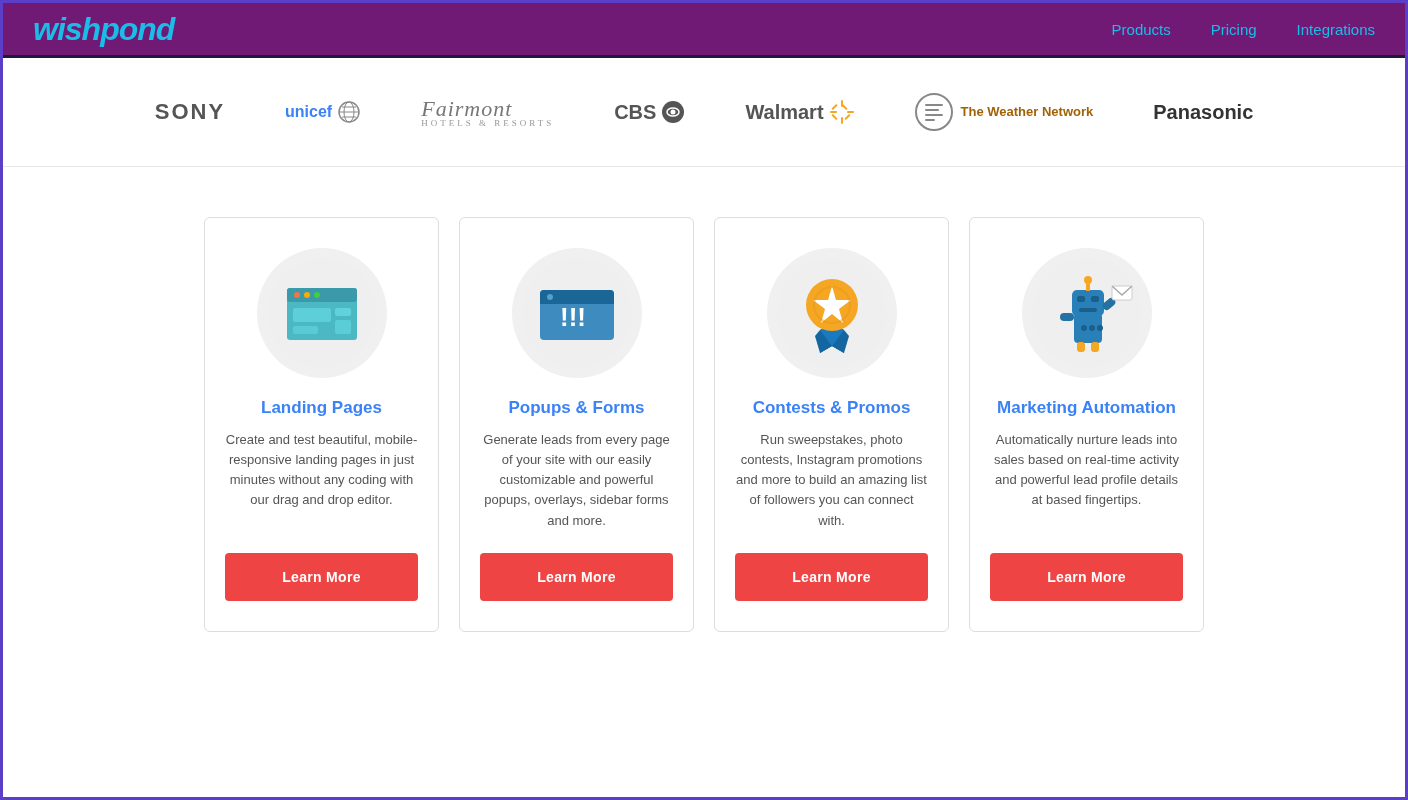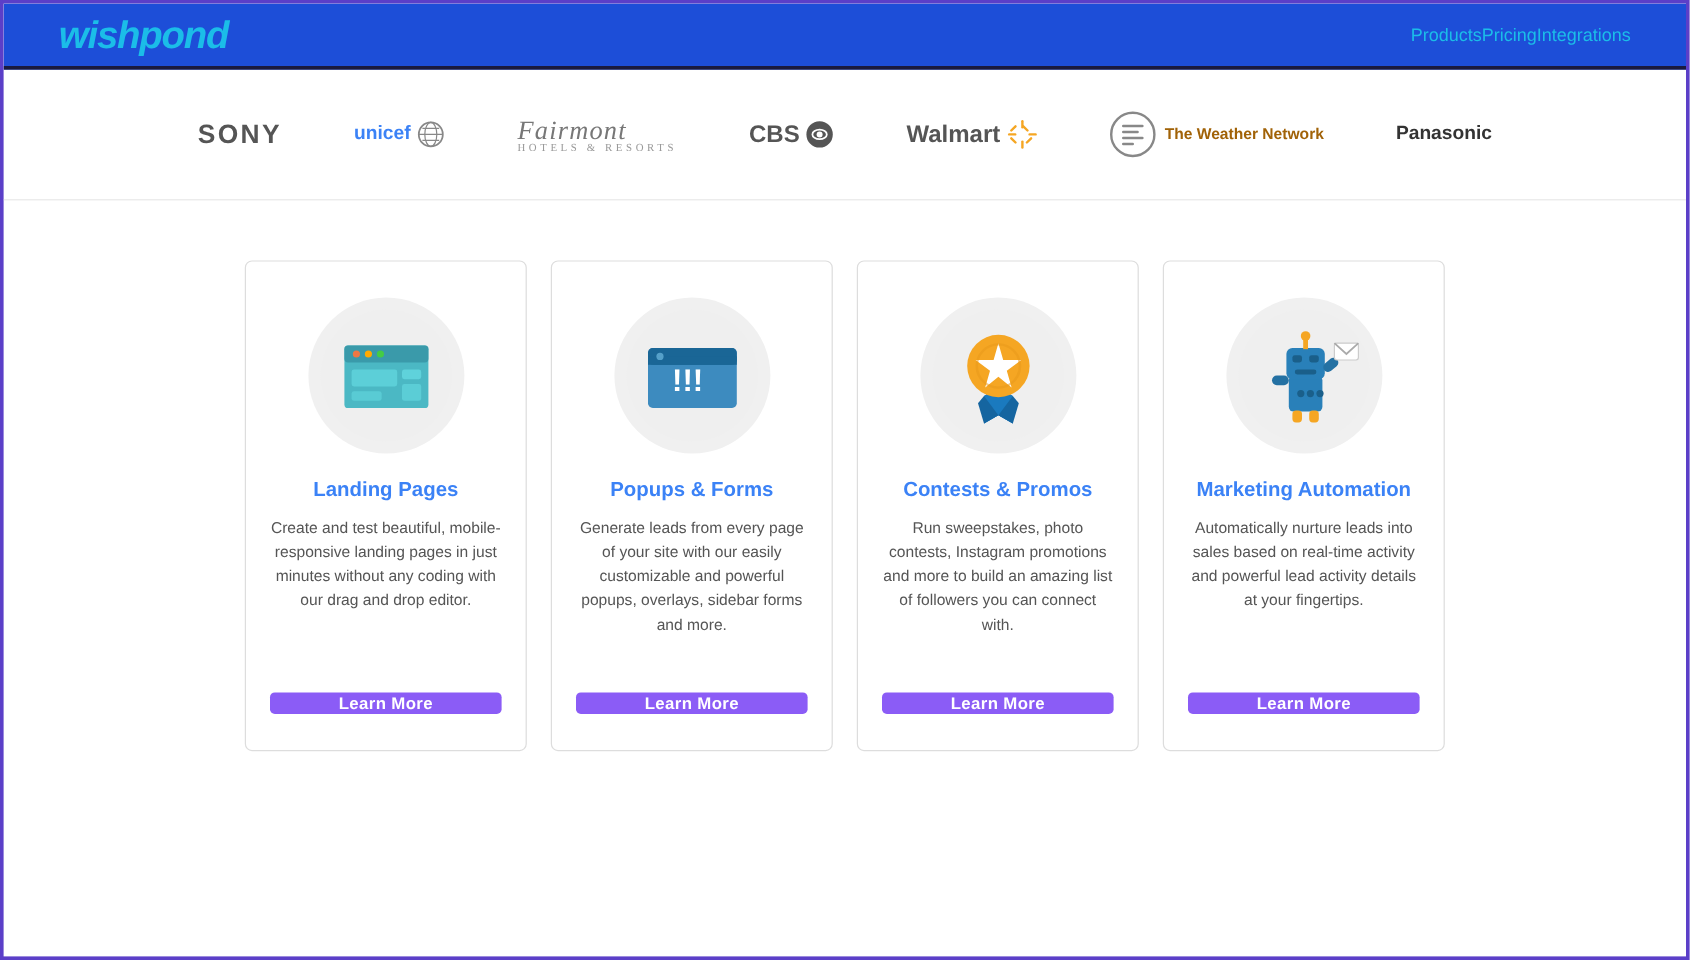--- a/index.html
+++ b/index.html
@@ -3,33 +3,33 @@
   <meta charset="utf-8">
   <style>
     * { margin: 0; padding: 0; box-sizing: border-box; }
     body { font-family: 'Helvetica Neue', Arial, sans-serif; background: #fff; width: 1408px; min-height: 800px; border: 3px solid #5b3fc8; overflow-x: hidden; }
 
     
     header {
       display: flex;
       align-items: center;
       justify-content: space-between;
-      padding: 0 46px;
+      padding: 0 30px;
       height: 55px;
-      background: #1d4ed8;
+      background: #701a75;
       border-bottom: 3px solid #1a1a3e;
     }
     .logo {
       font-size: 32px;
       font-weight: 900;
       color: #1bbde8;
       font-style: italic;
       letter-spacing: -1px;
     }
-    nav { display: flex; }
+    nav { display: flex; gap: 40px; }
     nav a {
       text-decoration: none;
       color: #1bbde8;
       font-size: 15px;
       font-weight: 400;
     }
 
     
     .brands-section {
       display: flex;
@@ -46,21 +46,21 @@
       display: flex;
       align-items: center;
       gap: 5px;
     }
     .brand-sony { font-size: 22px; font-weight: 900; letter-spacing: 2px; color: #555; }
     .brand-unicef { font-size: 16px; font-weight: 700; color: #3b82f6; }
     .brand-fairmont { font-size: 20px; font-style: italic; color: #777; font-weight: 300; letter-spacing: 1px; }
     .brand-cbs { font-size: 20px; font-weight: 900; color: #555; }
     .brand-walmart { font-size: 20px; font-weight: 900; color: #555; }
     .brand-weather { font-size: 13px; font-weight: 700; color: #a16207; text-align: center; line-height: 1.3; }
-    .brand-panasonic { font-size: 16px; font-weight: 900; color: #333; }
+    .brand-panasonic { font-size: 20px; font-weight: 900; color: #333; }
     .weather-circle {
       width: 38px;
       height: 38px;
       border: 2px solid #888;
       border-radius: 50%;
       display: flex;
       align-items: center;
       justify-content: center;
       flex-shrink: 0;
     }
@@ -126,31 +126,30 @@
       margin-bottom: 12px;
     }
     .card-desc {
       font-size: 13px;
       color: #555;
       line-height: 1.55;
       margin-bottom: 22px;
       flex: 1;
     }
     .learn-more-btn {
-      background: #8b5cf6;
+      background: #ef4444;
       color: #fff;
       border: none;
       border-radius: 4px;
-      padding: 1px 0;
+      padding: 16px 0;
       width: 100%;
       font-size: 14px;
       font-weight: 700;
       cursor: pointer;
       letter-spacing: 0.3px;
-      margin-top: 24px;
     }
 
     
     svg { display: block; }
   </style>
 </head>
 <body>
 
 <header>
   <div class="logo">wishpond</div>
@@ -323,18 +322,18 @@
 
           <rect x="45" y="84" width="8" height="10" rx="3" fill="#f5a623"></rect>
           <rect x="59" y="84" width="8" height="10" rx="3" fill="#f5a623"></rect>
 
           <circle cx="52" cy="70" r="3" fill="#1a5f8a"></circle>
           <circle cx="60" cy="70" r="3" fill="#1a5f8a"></circle>
           <circle cx="68" cy="70" r="3" fill="#1a5f8a"></circle>
         </svg>
       </div>
       <div class="card-title">Marketing Automation</div>
-      <div class="card-desc">Automatically nurture leads into sales based on real-time activity and powerful lead activity details at your fingertips.</div>
+      <div class="card-desc">Automatically nurture leads into sales based on real-time activity and powerful lead profile details at based fingertips.</div>
       <button class="learn-more-btn">Learn More</button>
     </div>
 
   </div>
 </section>
 
 </body></html>

